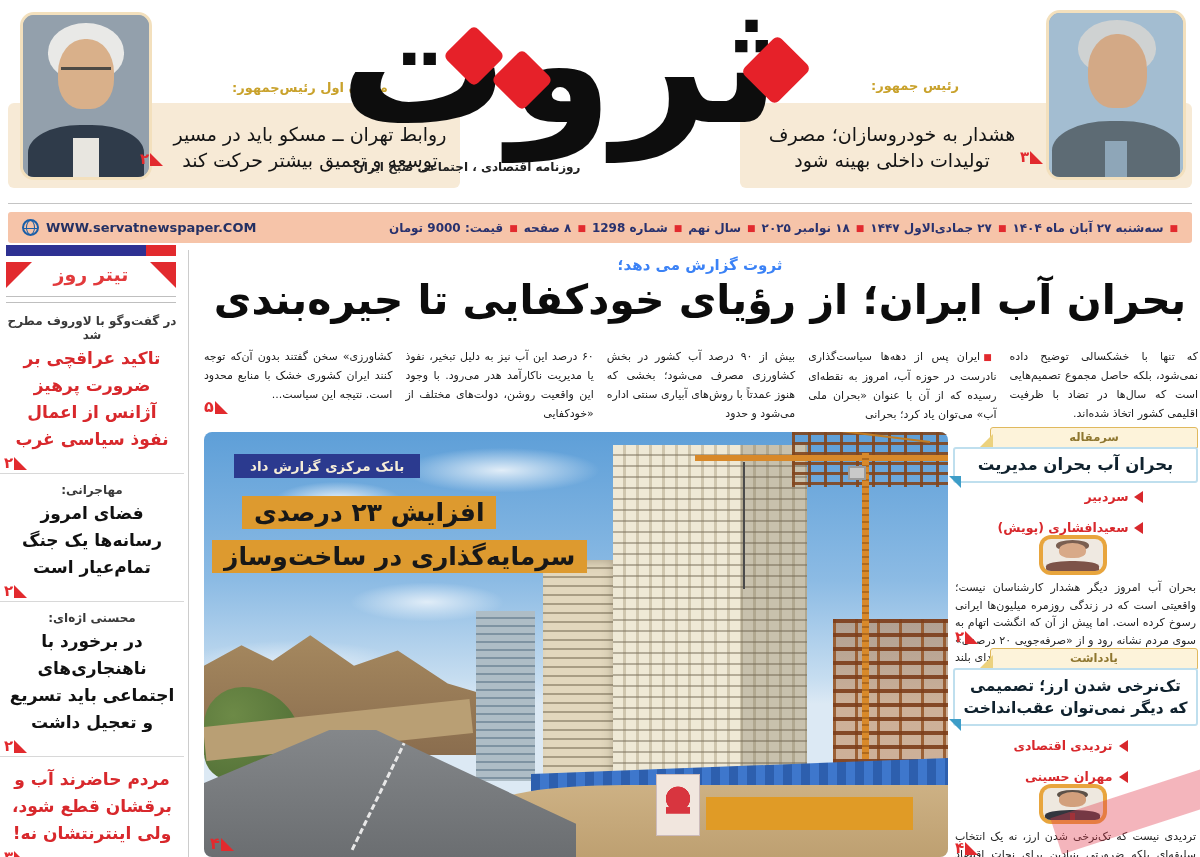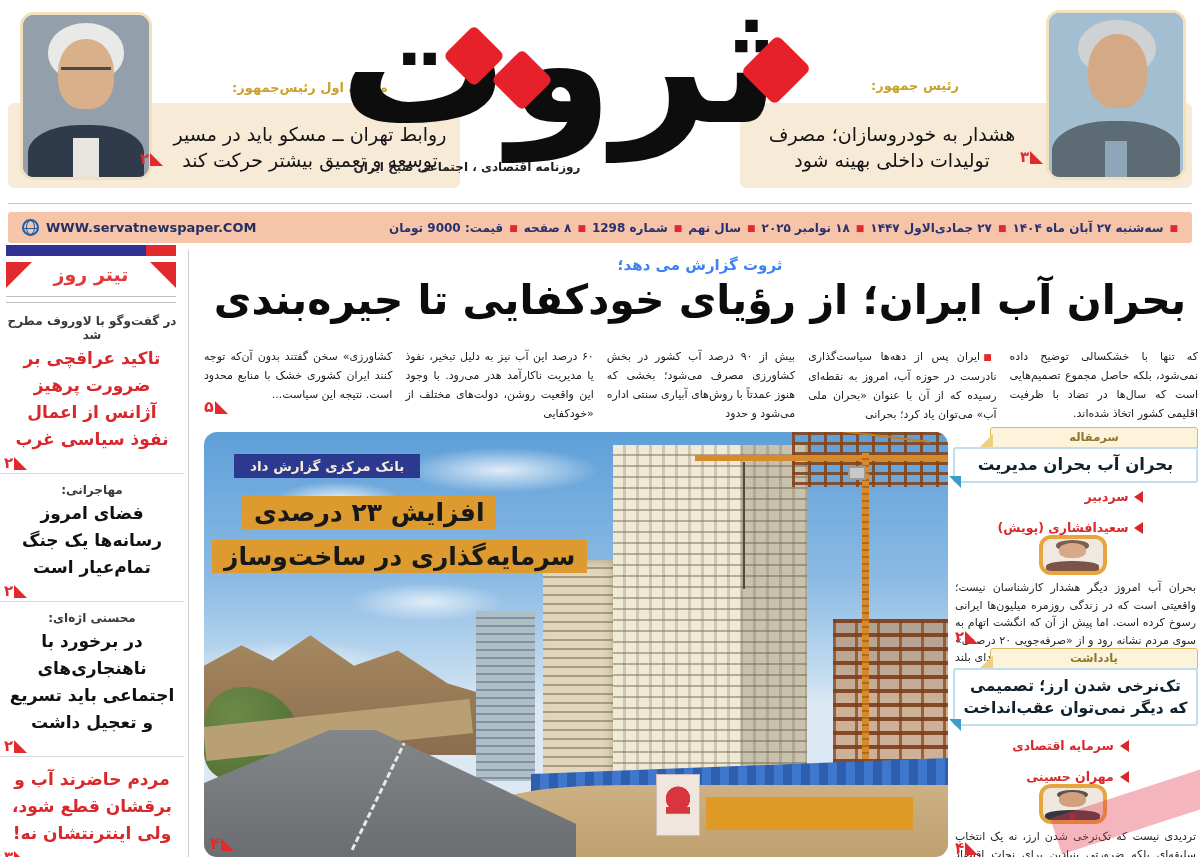--- a/index.html
+++ b/index.html
@@ -80,21 +80,21 @@
 
   
   #lead-kicker { left:200px; top:256px; width:1000px; text-align:center; font-size:15px; font-weight:bold; color:#3b82f6; }
   #lead-headline { left:196px; top:276px; width:1008px; text-align:center; font-size:41px; font-weight:900; letter-spacing:-1px; color:#0c0c0c; }
   #lead-cols { left:204px; top:347px; width:994px; height:78px; display:flex; flex-direction:row; gap:13px; }
   .lead-col { flex:1; font-size:11px; line-height:19px; text-align:justify; color:#1c1c1c; }
   .lead-col .bullet { color:#e22a2e; font-size:9px; margin-left:3px; }
   #lead-page { left:204px; top:400px; }
 
   
-  #photo { left:204px; top:432px; width:744px; height:425px; overflow:hidden; border-radius:13px;
+  #photo { left:204px; top:432px; width:744px; height:425px; overflow:hidden; border-radius:8px;
            background:linear-gradient(#5e9fd8 0%, #8cbbe4 35%, #c6ddf0 58%, #dce9f4 64%); }
   #photo .clouds { position:absolute; inset:0;
       background:
         radial-gradient(90px 26px at 18% 16%, rgba(255,255,255,.85), rgba(255,255,255,0) 70%),
         radial-gradient(140px 32px at 40% 9%, rgba(255,255,255,.8), rgba(255,255,255,0) 70%),
         radial-gradient(110px 28px at 30% 40%, rgba(255,255,255,.7), rgba(255,255,255,0) 70%),
         radial-gradient(160px 36px at 12% 55%, rgba(255,255,255,.6), rgba(255,255,255,0) 70%); }
   .bldg { position:absolute; }
   #mtn { left:0; top:46%; width:42%; height:30%; background:linear-gradient(#a78a60,#8a6d4e); clip-path:polygon(0 30%, 12% 14%, 22% 26%, 34% 6%, 48% 30%, 62% 18%, 78% 44%, 100% 60%, 100% 100%, 0 100%); }
   #greens { left:0; top:60%; width:13%; height:22%; background:radial-gradient(circle at 30% 30%, #6d8a47, #4c6a33); border-radius:40% 60% 30% 30%; }
@@ -338,21 +338,21 @@
   </div>
 </div>
 
 <div class="colbox" id="box-note">
   <div class="tab" data-bind="note.tab">یادداشت</div>
   <div class="box-title" id="note-title-extra" data-bind="note.title">تک‌نرخی شدن ارز؛ تصمیمی که دیگر نمی‌توان عقب‌انداخت</div>
   <div class="author-row">
     <div class="author-labels">
       <div class="author-line">
         <span class="arrow"></span>
-        <span data-bind="note.author_role">سرمایه اقتصادی</span>
+        <span data-bind="note.author_role">تردیدی اقتصادی</span>
       </div>
       <div class="author-line">
         <span class="arrow"></span>
         <span data-bind="note.author_name">مهران حسینی</span>
       </div>
     </div>
     <div class="author-pic">
       <div class="portrait p-hosseini">
         <div class="hair"></div>
         <div class="face"></div>

